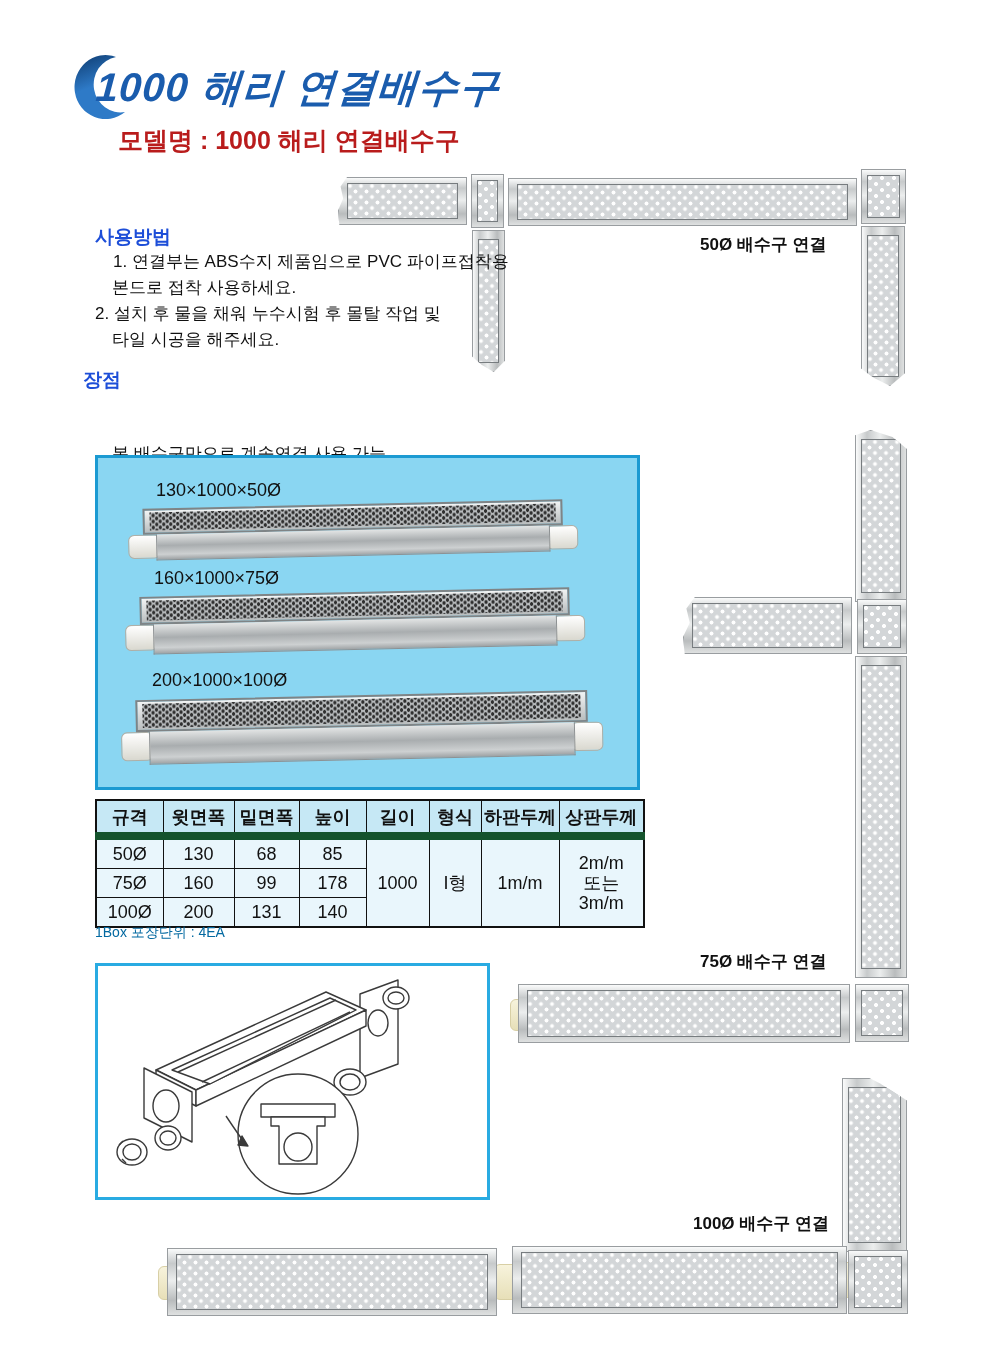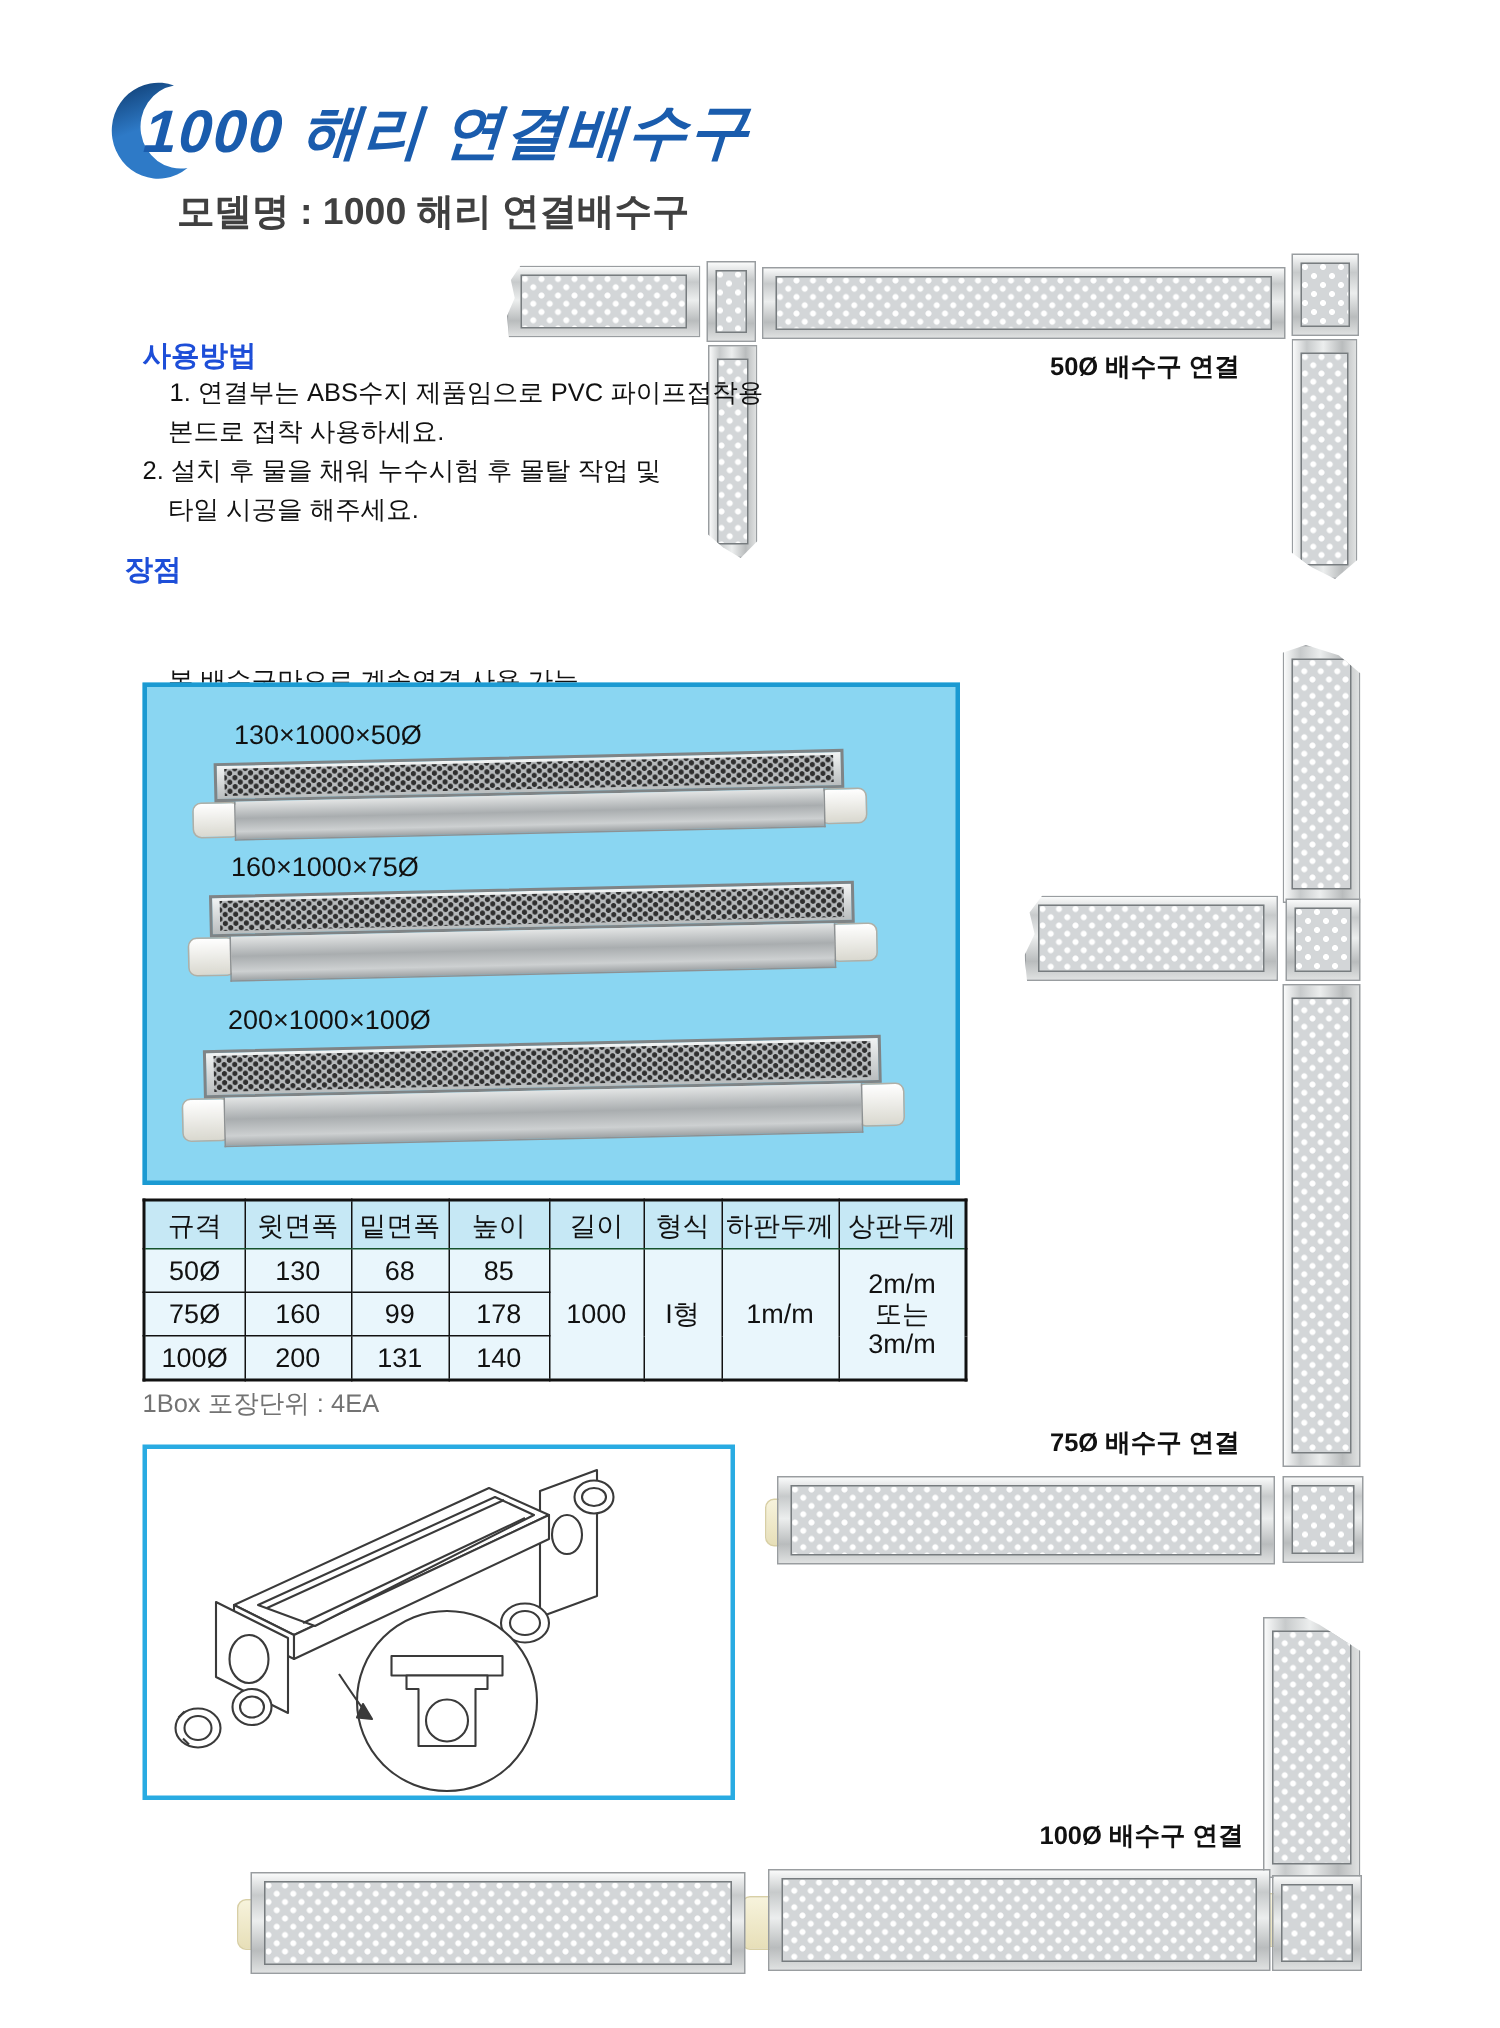--- a/index.html
+++ b/index.html
@@ -12,21 +12,21 @@
 
   
   .brand-title {
     position:absolute; left:96px; top:60px;
     font-size:40px; font-weight:bold; font-style:italic;
     color:var(--accent,#1a5cad); letter-spacing:1px; transform:skewX(-4deg);
     white-space:nowrap;
   }
   .model-line {
     position:absolute; left:118px; top:124px;
-    font-size:25px; font-weight:bold; color:#404040; white-space:nowrap;
+    font-size:25px; font-weight:bold; color:#b91c1c; white-space:nowrap;
   }
 
   
   .sec-head { position:absolute; font-size:19px; font-weight:bold; color:#1d4ed8; }
   .sec-line { position:absolute; font-size:17px; color:#111; white-space:nowrap; }
   .cont { padding-left:17px; }
 
   
   .metal {
     position:absolute;
@@ -70,25 +70,25 @@
   .pbody { position:relative; margin:0 13px; height:46%; background:linear-gradient(180deg,#e3e5e5,#a9adaf 45%,#cdd0d1 80%,#9fa3a5); border:1px solid #8d9193; border-top:none; box-sizing:border-box; z-index:1; }
   .pcap { position:absolute; width:30px; height:38%; top:44%; background:linear-gradient(180deg,#ffffff,#d9d8cf); border:1px solid #b0afa6; border-radius:6px; z-index:0; }
   .pcapL { left:-15px; } .pcapR { right:-15px; }
 
   
   .spec-table { position:absolute; left:95px; top:799px; border-collapse:collapse; table-layout:fixed; }
   .spec-table th,.spec-table td {
     border:1px solid #111; text-align:center; vertical-align:middle;
     font-size:18px; padding:0; height:28px; color:#111;
   }
-  .spec-table th { background:var(--th-bg,#c6e8f5); font-weight:normal; height:31px; border-bottom:1px solid #14532d; }
+  .spec-table th { background:var(--th-bg,#c6e8f5); font-weight:bold; height:31px; border-bottom:8px solid #14532d; }
   .spec-table td { background:var(--td-bg,#e9f6fc); }
   .spec-table { border:2px solid #111; }
   .tt-line { display:block; line-height:20px; }
-  .pack-note { position:absolute; left:95px; top:924px; font-size:17px; color:#737373; }
+  .pack-note { position:absolute; left:95px; top:924px; font-size:14px; color:#0369a1; }
 
   
   .draw-box {
     position:absolute; left:95px; top:963px; width:395px; height:237px;
     background:#fff; border:3px solid var(--draw-border,#29abe2); box-sizing:border-box;
   }
   .draw-box svg { display:block; width:100%; height:100%; }
 
   .logo-svg { position:absolute; left:70px; top:54px; width:60px; height:70px; }
 </style>

